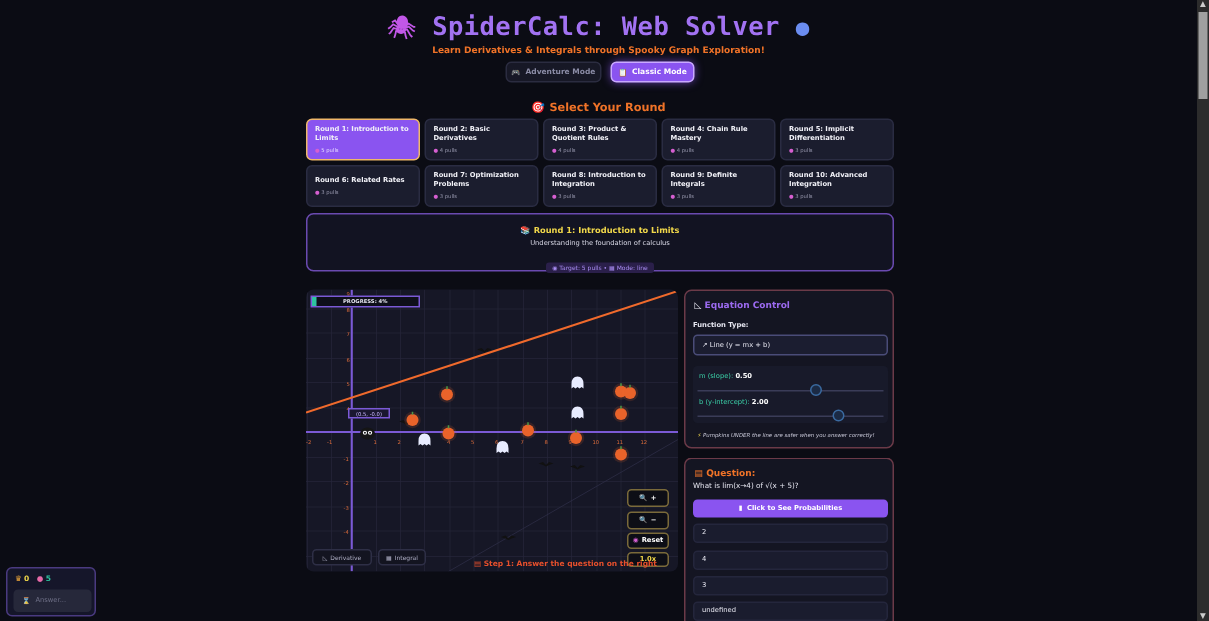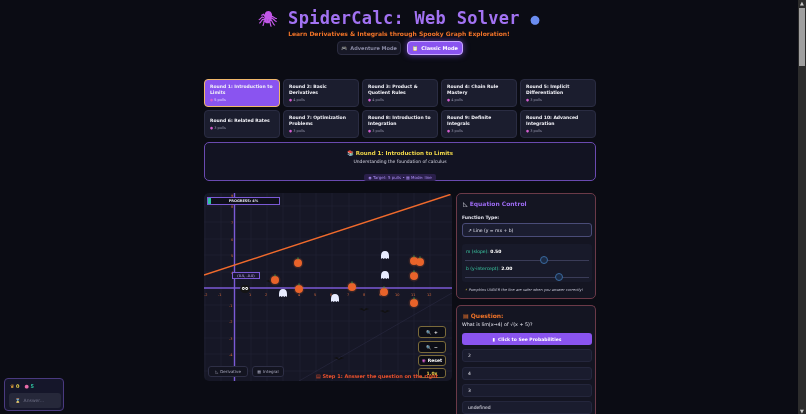--- a/index.html
+++ b/index.html
@@ -168,20 +168,24 @@
     <div class="mode-btn mode-adv">
       <span>🎮</span>
       <span>Adventure Mode</span>
     </div>
     <div class="mode-btn mode-cls">
       <span>📋</span>
       <span>Classic Mode</span>
     </div>
   </div>
 
+  <div class="select-hdr">
+    <span>🎯</span>
+    <span>Select Your Round</span>
+  </div>
 
   <div class="rounds">
     <div class="round active">
       <div class="rt">Round 1: Introduction to Limits</div>
       <div class="rp"><span class="dot">● </span><span>5 pulls</span></div>
     </div>
     <div class="round">
       <div class="rt">Round 2: Basic Derivatives</div>
       <div class="rp"><span class="dot">● </span><span>4 pulls</span></div>
     </div>

